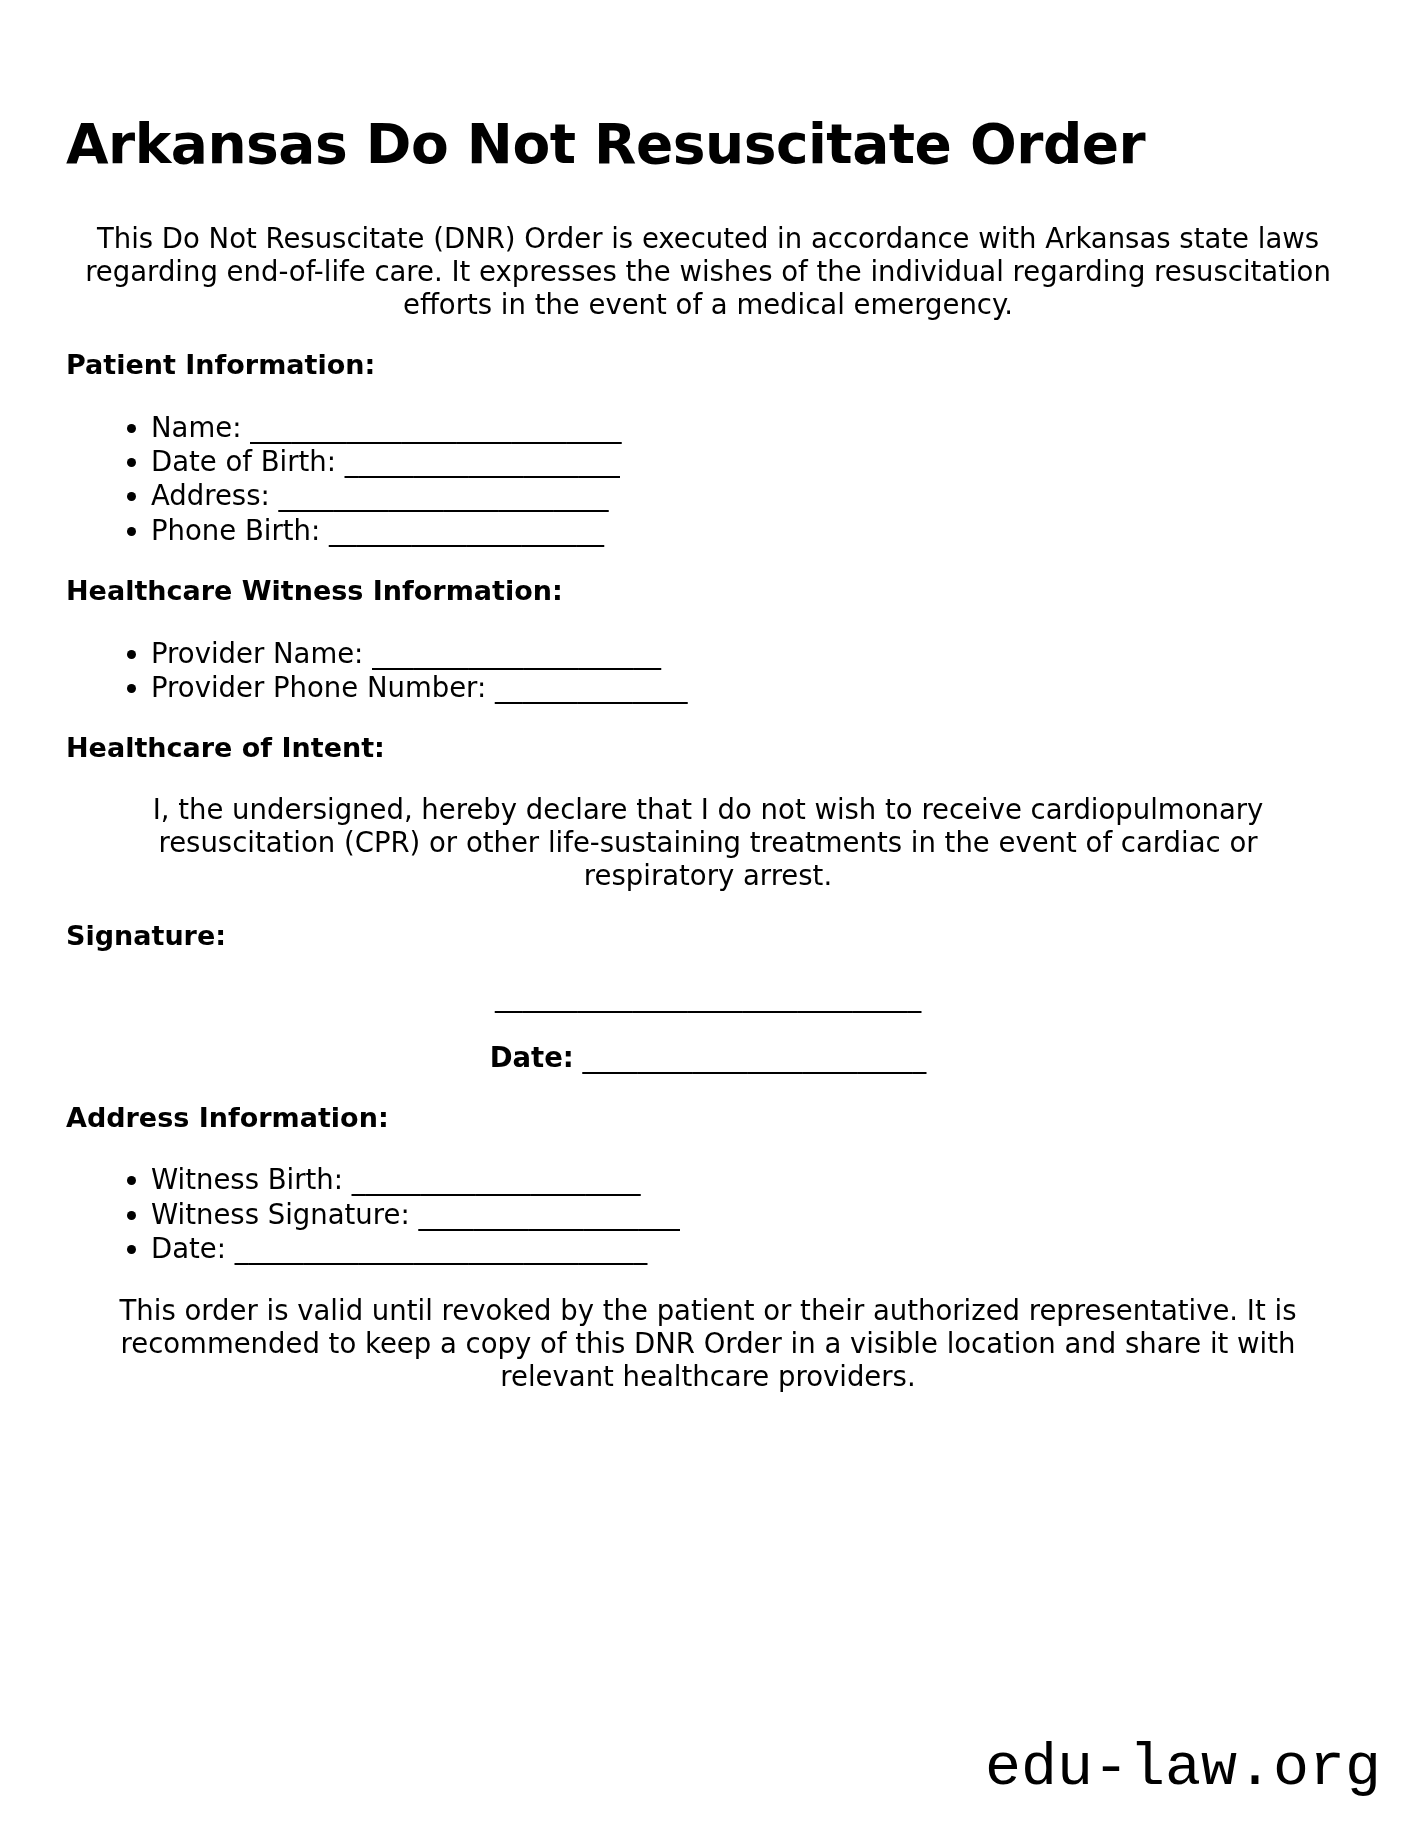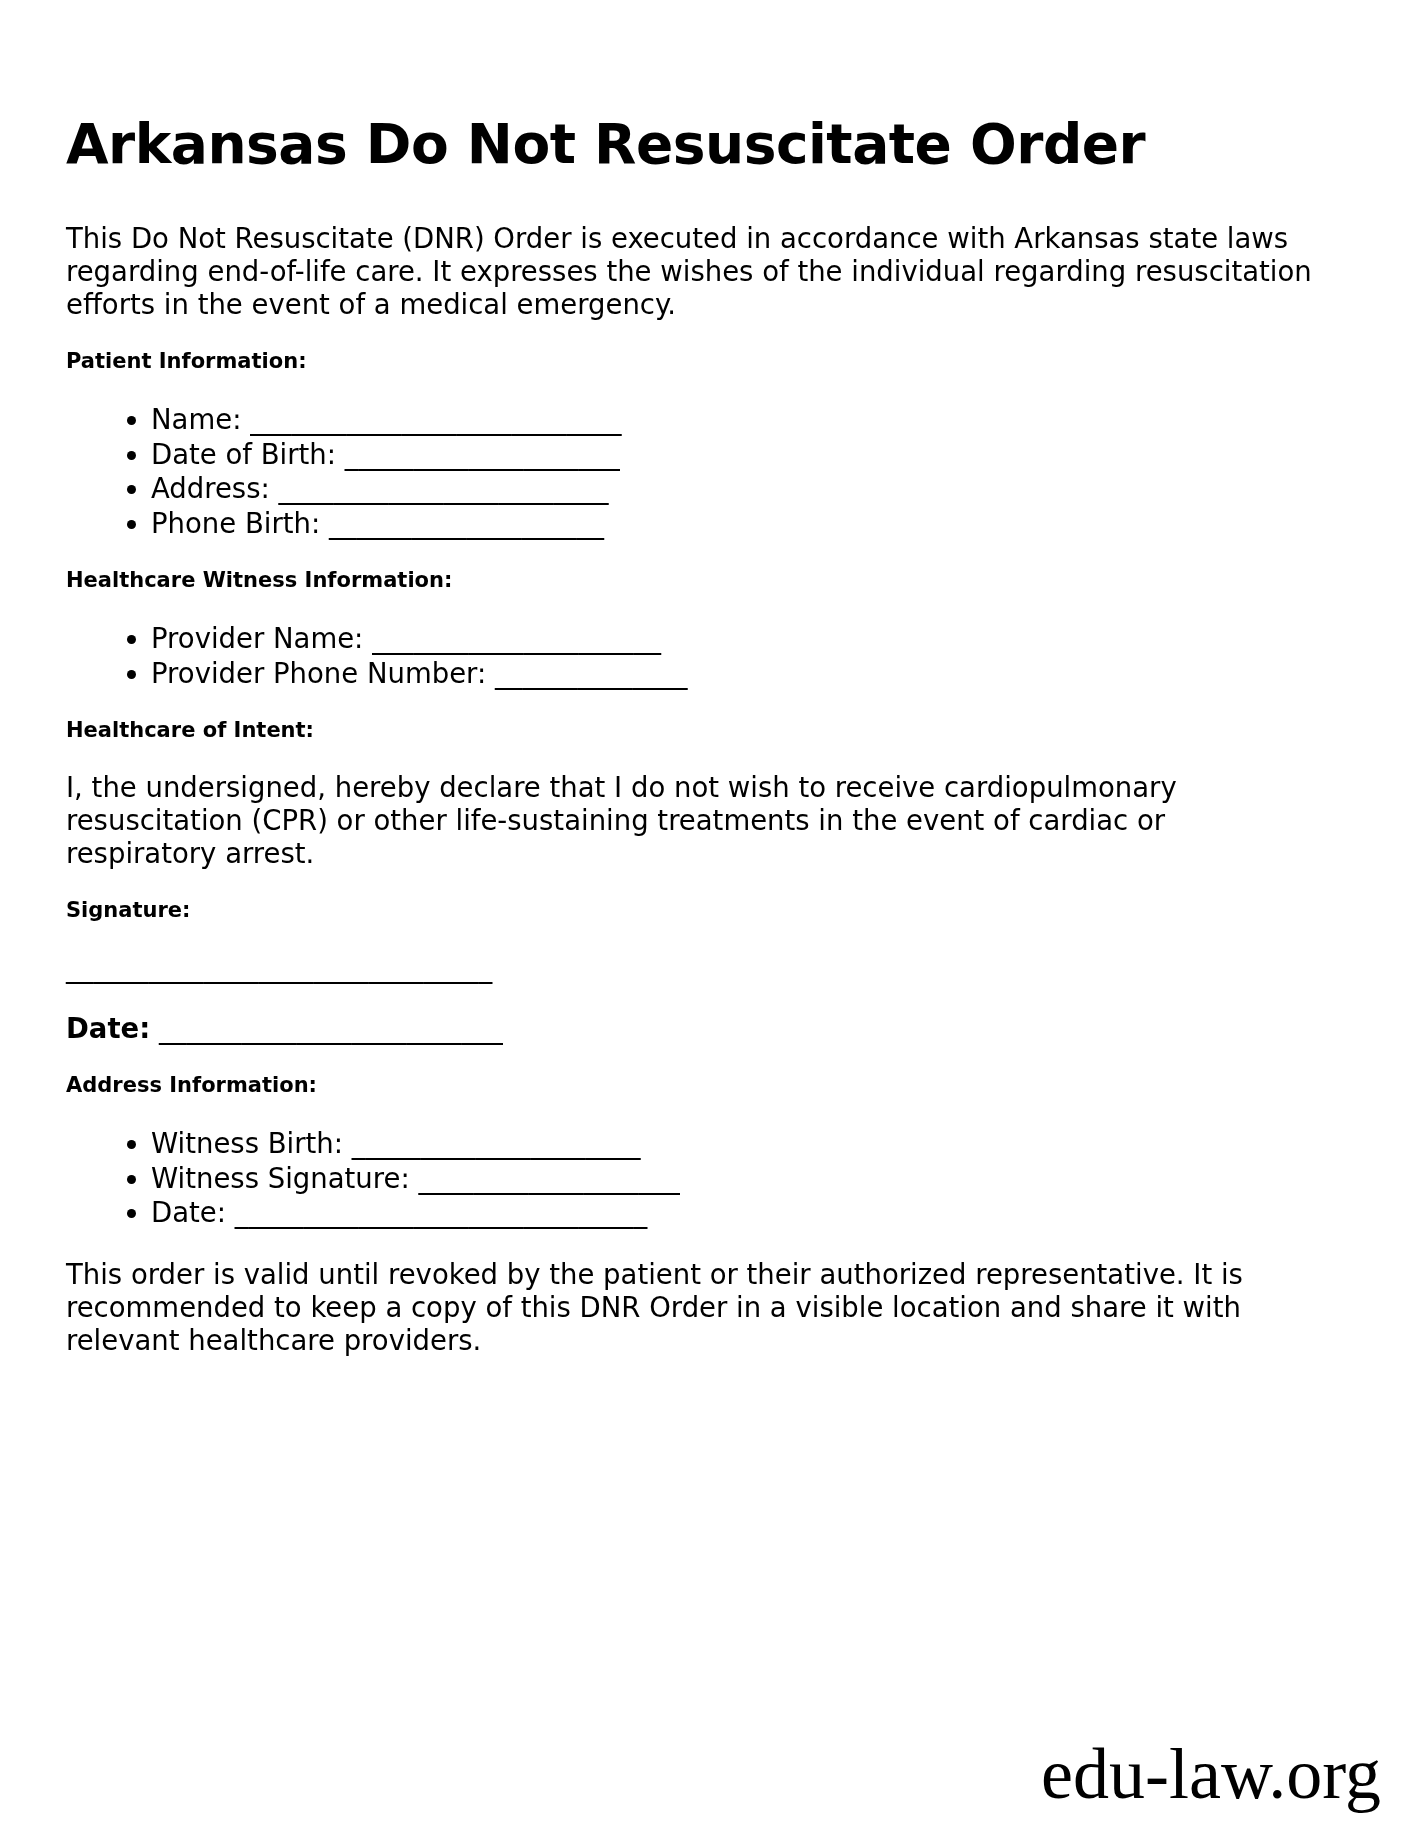--- a/index.html
+++ b/index.html
@@ -19,39 +19,39 @@
   }
   h1 {
     font-size: 55px;
     line-height: 1.15;
     font-weight: bold;
     margin: 28px 0 46px 0;
     letter-spacing: -0.5px;
   }
   p, ul, h3 { margin: 28px 0; }
   h3 {
-    font-size: 21px;
+    font-size: 27px;
     font-weight: bold;
   }
-  p { line-height: 1.2; }
+  p { line-height: 1.2; text-align: center; }
   .multiline { white-space: pre-line; }
   ul {
     padding-left: 85px;
     list-style: disc;
   }
   li {
     line-height: 1.25;
   }
   .blank-line { white-space: nowrap; }
   .site-mark {
     position: absolute;
     top: 1738px;
     right: 35px;
-    font-family: Liberation Serif, serif;
-    font-size: 72px;
+    font-family: Liberation Mono, monospace;
+    font-size: 60px;
     line-height: 1;
     color: #000000;
   }
 </style>
 </head>
 <body>
 
 <div class="page">
 
   <h1>Arkansas Do Not Resuscitate Order</h1>

